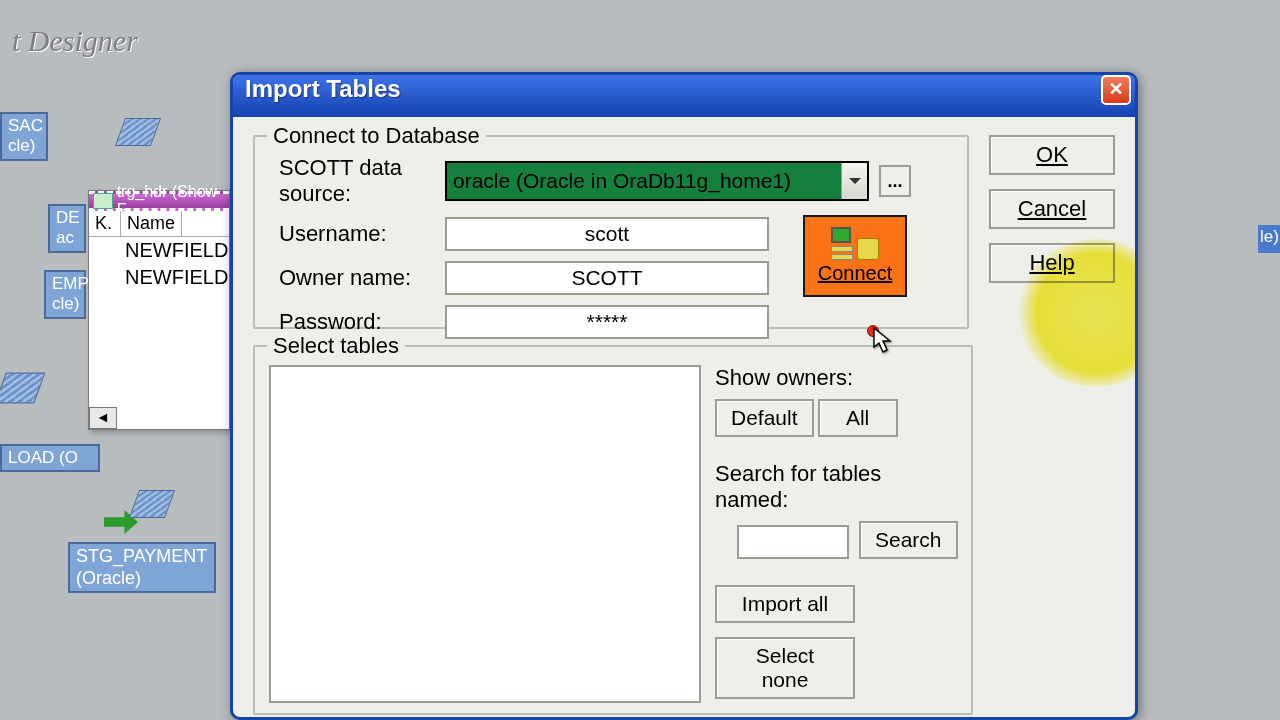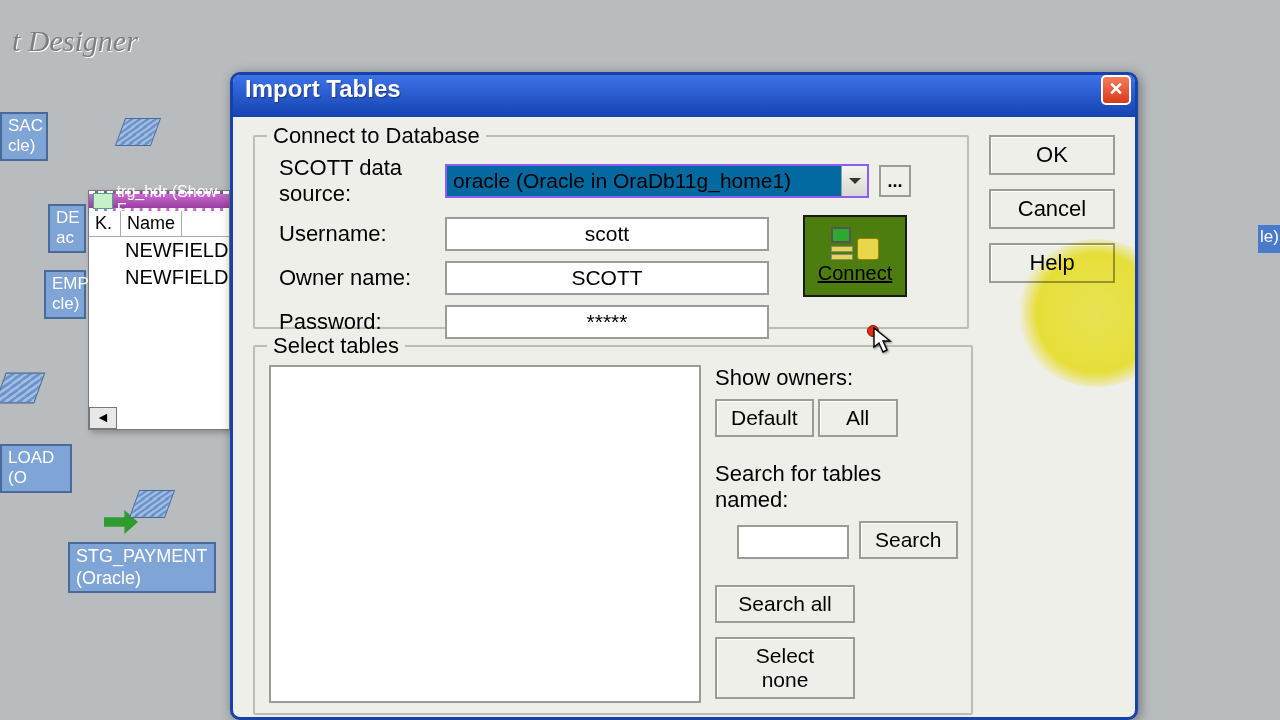--- a/index.html
+++ b/index.html
@@ -130,23 +130,23 @@
     font-size: 22px;
   }
   .connect-group {
     left: 20px; top: 18px;
     width: 716px; height: 194px;
     padding: 18px 14px 10px 24px;
   }
   .row { display: flex; align-items: center; margin-bottom: 10px; }
   .row label { width: 166px; font-size: 22px; }
   .combo {
-    flex: 0 0 424px; height: 34px;
-    border: 2px solid #8b5cf6;
-    background: #0369a1;
+    flex: 0 0 424px; height: 40px;
+    border: 2px solid #000000;
+    background: #15803d;
     display: flex; align-items: center;
     position: relative;
   }
   .combo .val { padding-left: 6px; font-size: 21px; }
   .combo .drop {
     width: 26px; height: 100%;
     background: linear-gradient(#F5F5F0, #D8D8D0);
     border-left: 1px solid #9C9C96;
     margin-left: auto;
     display:flex; align-items:center; justify-content:center;
@@ -164,21 +164,21 @@
     border: 2px solid #9C9C96;
     background: #fff;
     padding: 2px 6px;
     font-size: 21px;
     text-align: center;
   }
   .connect-btn {
     position: absolute;
     right: 60px; top: 78px;
     width: 104px; height: 82px;
-    background: #4d7c0f;
+    background: #f97316;
     border: 2px solid #1A1A1A;
     cursor: pointer;
     display: flex; flex-direction: column; align-items: center; justify-content: center;
     font-size: 20px;
     padding: 2px;
   }
   .connect-btn .ico {
     margin-bottom: 2px;
     display: flex; gap: 4px;
   }
@@ -256,21 +256,21 @@
     font-size: 20px; padding: 2px 4px;
     margin-right: 10px;
   }
   .search-row { display: flex; align-items: flex-end; margin-bottom: 26px; padding-left: 22px; }
   .sel-btn { display: block; width: 140px; margin-bottom: 14px; text-align: center; }
 
   .right-buttons {
     position: absolute;
     right: 20px; top: 18px;
     width: 126px;
-    display: flex; flex-direction: column; gap: 14px;
+    display: flex; flex-direction: column; gap: 14px; text-decoration: underline;
   }
   .right-buttons .btn { width: 100%; height: 40px; font-size: 22px; }
 
   .right-frag {
     position: absolute;
     right: 0; top: 225px;
     width: 22px; height: 28px;
     background: #4A7BCB;
     color: #fff; font-size: 17px;
     padding: 2px;
@@ -282,21 +282,21 @@
 <div class="bg-area">
   <div class="designer-title">t Designer</div>
 
   <div class="bg-node small" style="left:0; top:112px; width:48px;">SAC<br>cle)</div>
   <div class="bg-icon" style="left:120px; top:118px;"></div>
   <div class="bg-node small" style="left:48px; top:204px; width:38px;">DE<br>ac</div>
   <div class="bg-node small" style="left:44px; top:270px; width:42px;">EMP<br>cle)</div>
 
   <div class="bg-icon" style="left:2px; top:374px; transform: skewX(-20deg) scale(1.1);"></div>
 
-  <div class="bg-node small" style="left:0; top:444px; width:72px;">LOAD (O</div>
+  <div class="bg-node small" style="left:0; top:444px; width:100px;">LOAD (O</div>
   <div class="bg-arrow" style="left:104px; top:510px;"></div>
   <div class="bg-icon" style="left:134px; top:490px;"></div>
   <div class="bg-node" style="left:68px; top:542px; width:148px;">STG_PAYMENT<br>(Oracle)</div>
 
   <div class="grid-box">
     <div class="grid-head">
       <div class="icon"></div>
       <span>trg_hdr (Show F</span>
     </div>
     <div class="grid-cols">
@@ -377,21 +377,21 @@
         <div class="side-label">Show owners:</div>
         <div class="btn-row">
           <button class="btn toggle">Default</button>
           <button class="btn toggle">All</button>
         </div>
         <div class="side-label">Search for tables named:</div>
         <div class="search-row">
           <input class="search-input" value="" style="">
           <button class="btn">Search</button>
         </div>
-        <button class="btn sel-btn">Search all</button>
+        <button class="btn sel-btn">Import all</button>
         <button class="btn sel-btn">Select none</button>
       </div>
     </div>
 
     <div class="right-buttons">
       <button class="btn">OK</button>
       <button class="btn">Cancel</button>
       <button class="btn">Help</button>
     </div>
 

